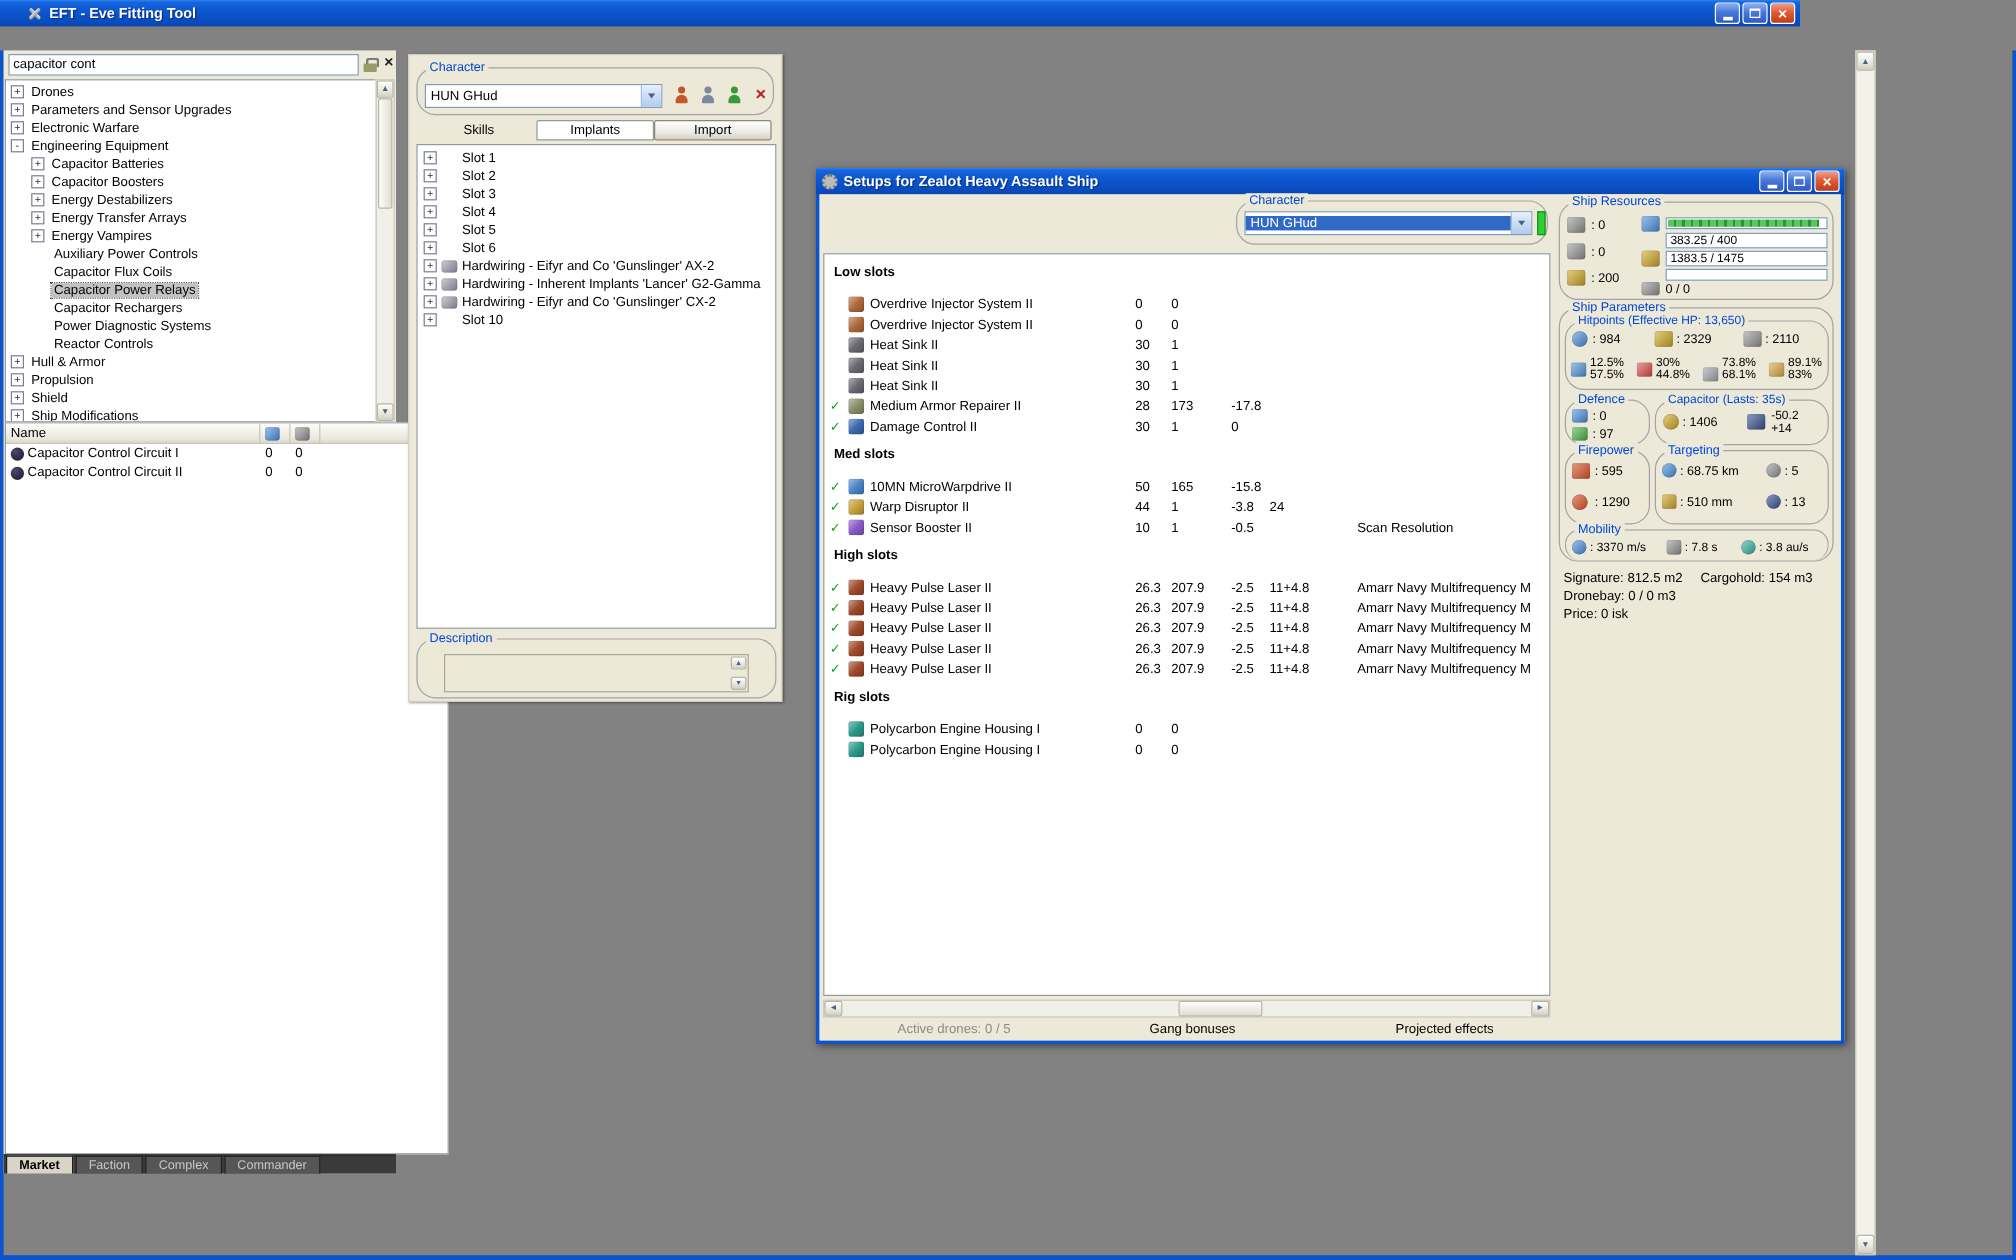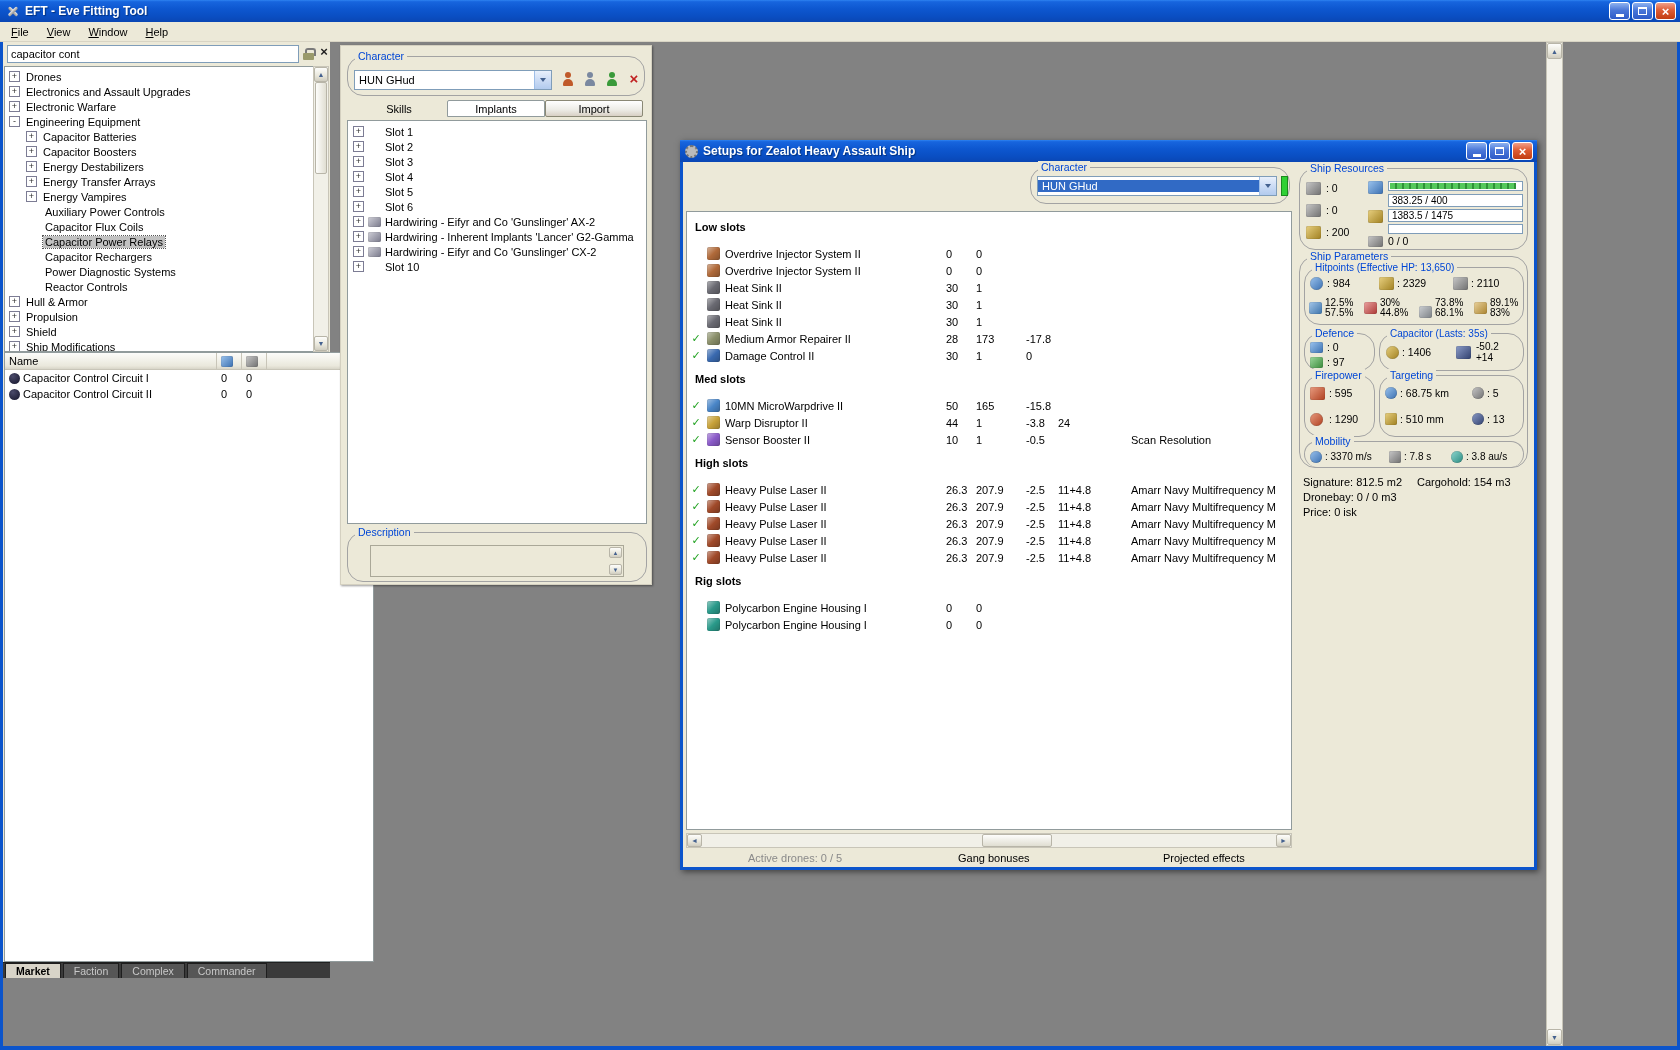--- a/index.html
+++ b/index.html
@@ -1,21 +1,21 @@
 <!DOCTYPE html>
 <html><head>
 <meta charset="utf-8">
 <style>
 *{margin:0;padding:0;box-sizing:border-box}
 body{font-family:"Liberation Sans","DejaVu Sans",sans-serif;font-size:11px;color:#000;background:#555}
 #app{position:relative;width:1680px;height:1050px;background:#828282;overflow:hidden}
 .abs{position:absolute}
 
 
-.titlebar{position:absolute;left:0;top:0;width:1680px;height:22px;display:flex;align-items:center;padding:0 5px;color:#fff;
+.titlebar{position:absolute;left:0;top:0;width:1500px;height:22px;display:flex;align-items:center;padding:0 21px;color:#fff;
 background:linear-gradient(180deg,#2E83F1 0%,#1765DE 8%,#0D57D0 40%,#0A4EC2 75%,#0A46B4 100%)}
 .titlebar .t{font-weight:bold;font-size:12px;text-shadow:1px 1px 1px #00317E;margin-left:5px;white-space:nowrap}
 .winbtns{position:absolute;right:4px;top:2px;display:flex;gap:2px}
 .wbtn{width:21px;height:18px;border:1px solid #fff;border-radius:3px;display:flex;align-items:center;justify-content:center;
 background:linear-gradient(180deg,#8DB2F0,#4A77D8 45%,#2E5BC8);color:#fff}
 .wbtn.close{background:linear-gradient(180deg,#F0A08A,#DE5C34 45%,#C23D12)}
 .ico-min{width:8px;height:3px;background:#fff;margin-top:8px}
 .ico-max{width:9px;height:8px;border:1px solid #fff;border-top:2px solid #fff}
 .ico-x{font-size:13px;font-weight:bold;line-height:13px}
 .menubar{position:absolute;left:0;top:22px;width:1680px;height:20px;background:#ECE9D8;display:flex;align-items:center;padding-left:2px;border-bottom:1px solid #D8D4C4}
@@ -155,44 +155,38 @@
         </div>
       <div class="wbtn" data-name="maximize-button">
           <span class="ico-max" data-name="maximize-icon"></span>
         </div>
       <div class="wbtn close" data-name="close-button">
           <span class="ico-x" data-name="close-icon">×</span>
         </div>
     </div>
   </div>
 
-  <div class="menubar" data-name="menu-bar">
-    <span class="menu-item" data-name="menu-file">File</span>
-    <span class="menu-item" data-name="menu-view">View</span>
-    <span class="menu-item" data-name="menu-window">Window</span>
-    <span class="menu-item" data-name="menu-help">Help</span>
-  </div>
 
   <div class="border-l" data-name="window-border-left"></div>
   <div class="border-r" data-name="window-border-right"></div>
   <div class="border-b" data-name="window-border-bottom"></div>
 
   <div class="left-panel" data-name="market-browser-panel">
     <input class="search" data-name="search-input" value="capacitor cont" style="">
     <span class="lockico" data-name="lock-icon"></span>
     <span class="clearx" data-name="clear-search-icon">×</span>
 
     <div class="tree" id="tree" data-name="market-tree">
         <div class="trow" data-name="tree-item" style="padding-left: 4px;">
           <span class="expander" data-name="tree-expander-icon">+</span>
           <span class="tlabel" data-name="tree-item-label">Drones</span>
         </div>
         <div class="trow" data-name="tree-item" style="padding-left: 4px;">
           <span class="expander" data-name="tree-expander-icon">+</span>
-          <span class="tlabel" data-name="tree-item-label">Electronics and Assault Upgrades</span>
+          <span class="tlabel" data-name="tree-item-label">Parameters and Sensor Upgrades</span>
         </div>
         <div class="trow" data-name="tree-item" style="padding-left: 4px;">
           <span class="expander" data-name="tree-expander-icon">+</span>
           <span class="tlabel" data-name="tree-item-label">Electronic Warfare</span>
         </div>
         <div class="trow" data-name="tree-item" style="padding-left: 4px;">
           <span class="expander" data-name="tree-expander-icon">-</span>
           <span class="tlabel" data-name="tree-item-label">Engineering Equipment</span>
         </div>
         <div class="trow" data-name="tree-item" style="padding-left: 21px;">

